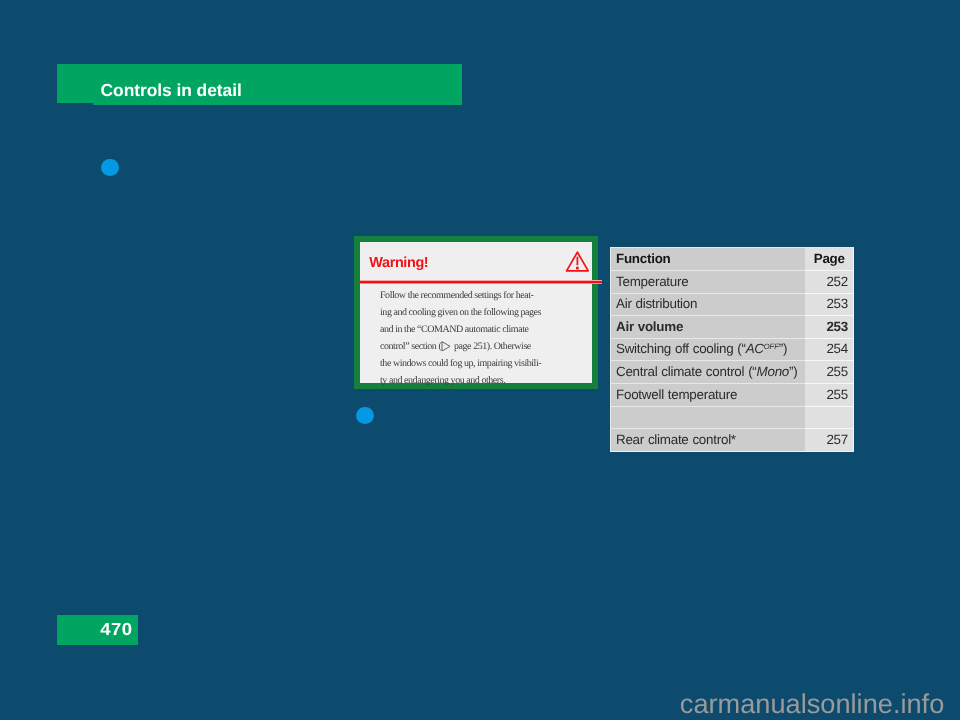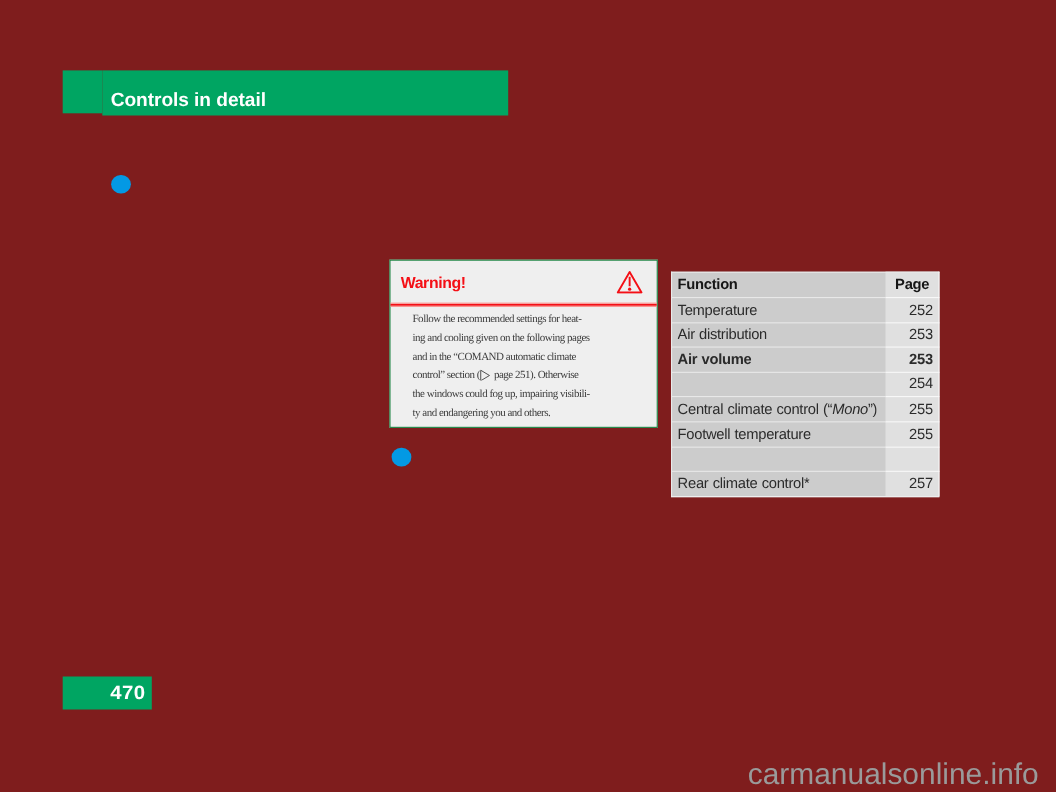--- a/index.html
+++ b/index.html
@@ -3,38 +3,38 @@
 <meta charset="utf-8">
 <title>Controls in detail</title>
 <style>
   html,body{margin:0;padding:0;}
   body{
     width:960px;height:720px;overflow:hidden;background:#000000;
     font-family:"Liberation Sans", sans-serif;
     -webkit-font-smoothing:antialiased;
     text-rendering:geometricPrecision;
   }
-  #page{position:relative;width:960px;height:720px;background:#7f1d1d;}
+  #page{position:relative;width:960px;height:720px;background:#0c4a6e;}
 
   
   .hdr-bar{position:absolute;background:#00a562;}
   .hdr-left{left:57px;top:64px;width:36px;height:39px;}
   .hdr-right{left:93px;top:64px;width:369px;height:41px;}
   .hdr-title{position:absolute;left:100.6px;top:81.8px;
     font-size:17.4px;font-weight:bold;color:#ffffff;letter-spacing:-0.05px;
     line-height:17.4px;white-space:nowrap;}
 
   
   .bullet{position:absolute;background:#0399e4;border-radius:50%;}
   .bullet-1{left:100.5px;top:158.8px;width:18px;height:17.5px;}
   .bullet-2{left:356.3px;top:406.9px;width:18px;height:17.5px;}
 
   
   .warn{position:absolute;left:354px;top:236px;width:244px;height:153px;
-    background:#efefef;border:1px solid #15803d;box-sizing:border-box;}
+    background:#efefef;border:6px solid #15803d;box-sizing:border-box;}
   .warn-head{position:relative;height:39px;}
   .warn-title{position:absolute;left:9.3px;top:13.5px;font-size:14.4px;font-weight:bold;
     color:#f40f16;line-height:14.4px;letter-spacing:-0.35px;}
   .warn-icon{position:absolute;left:203.5px;top:8.0px;width:26px;height:22px;}
   .warn-rule{position:absolute;left:0;top:39px;width:242px;height:2px;background:#f40f16;}
   .warn-rule-soft{position:absolute;left:0;top:41px;width:242px;height:1px;background:#fa8a88;}
   .warn-rule-soft2{position:absolute;left:0;top:38px;width:242px;height:1px;background:#f9a7a4;}
   .warn-body{position:absolute;left:20px;top:44.8px;width:232px;
     font-size:10px;color:#3c3c3c;line-height:17.1px;letter-spacing:-0.45px;
     white-space:nowrap;font-family:Liberation Serif, serif;}
@@ -127,20 +127,21 @@
       </div>
       <div class="sep" style="top: 68.44px;"></div>
       <div class="sep2" style="top: 68.44px;"></div>
       <div class="trow" style="top: 68.94px; font-weight: bold;">
         <div class="cell fn">Air volume</div>
         <div class="cell pg">253</div>
       </div>
       <div class="sep" style="top: 91.06px;"></div>
       <div class="sep2" style="top: 91.06px;"></div>
       <div class="trow" style="top: 91.56px;">
+        <div class="cell fn">Switching off cooling (“<i>AC</i><i class="sup">OFF</i>”)</div>
         <div class="cell pg">254</div>
       </div>
       <div class="sep" style="top: 113.68px;"></div>
       <div class="sep2" style="top: 113.68px;"></div>
       <div class="trow" style="top: 114.18px;">
         <div class="cell fn">Central climate control (“<i>Mono</i>”)</div>
         <div class="cell pg">255</div>
       </div>
       <div class="sep" style="top: 136.3px;"></div>
       <div class="sep2" style="top: 136.3px;"></div>

